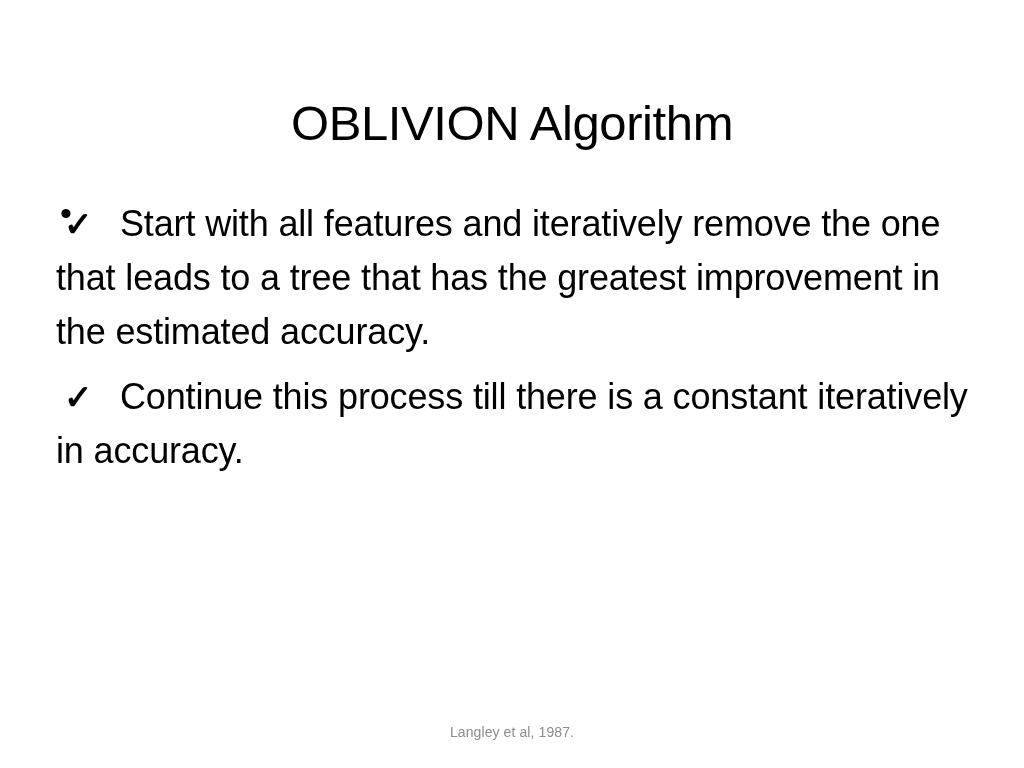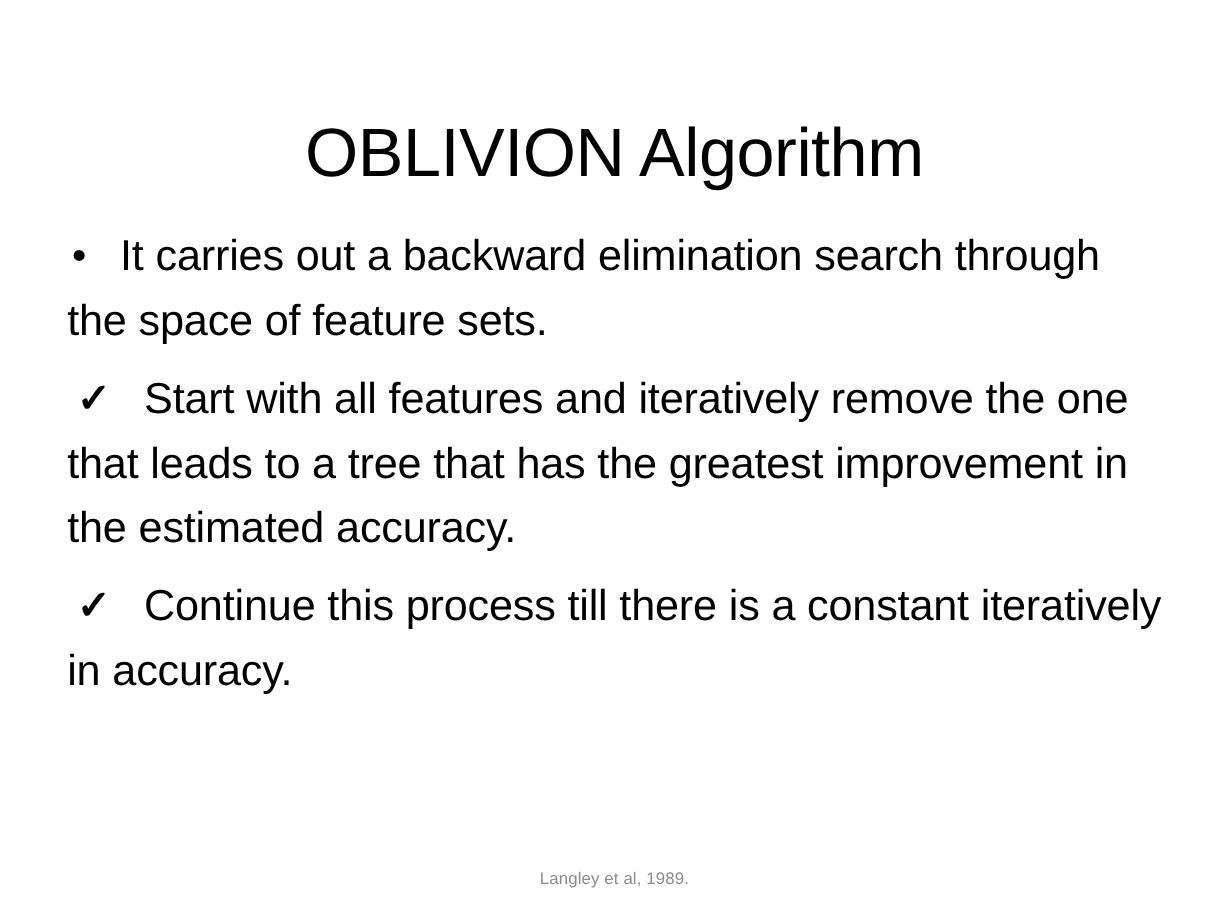--- a/index.html
+++ b/index.html
@@ -24,21 +24,21 @@
   }
 
   
   .slide-title {
     position: absolute;
     left: 0;
     top: 56px;
     width: 1024px;
     text-align: center;
     font-family: "Liberation Sans", sans-serif;
-    font-size: 57px;
+    font-size: 49px;
     font-weight: 400;
     line-height: 68px;
     letter-spacing: -0.4px;
     color: #000000;
     white-space: nowrap;
   }
 
   
   .body-block {
     position: absolute;
@@ -119,30 +119,29 @@
 <body>
 
 <div class="slide">
 
   <h1 class="slide-title">OBLIVION Algorithm</h1>
 
   <div class="body-block">
 
     <div class="bullet-row level-dot">
       <span class="marker dot">•</span>
-      <span class="bullet-text">It carries out a backward elimination search through the space of feature sets.</span>
     </div>
 
     <div class="bullet-row level-check">
       <span class="marker check">✓</span>
       <span class="bullet-text">Start with all features and iteratively remove the one that leads to a tree that has the greatest improvement in the estimated accuracy.</span>
     </div>
 
     <div class="bullet-row level-check">
       <span class="marker check">✓</span>
       <span class="bullet-text">Continue this process till there is a constant iteratively in accuracy.</span>
     </div>
 
   </div>
 
-  <div class="citation">Langley et al, 1989.</div>
+  <div class="citation">Langley et al, 1987.</div>
 
 </div>
 
 </body></html>

